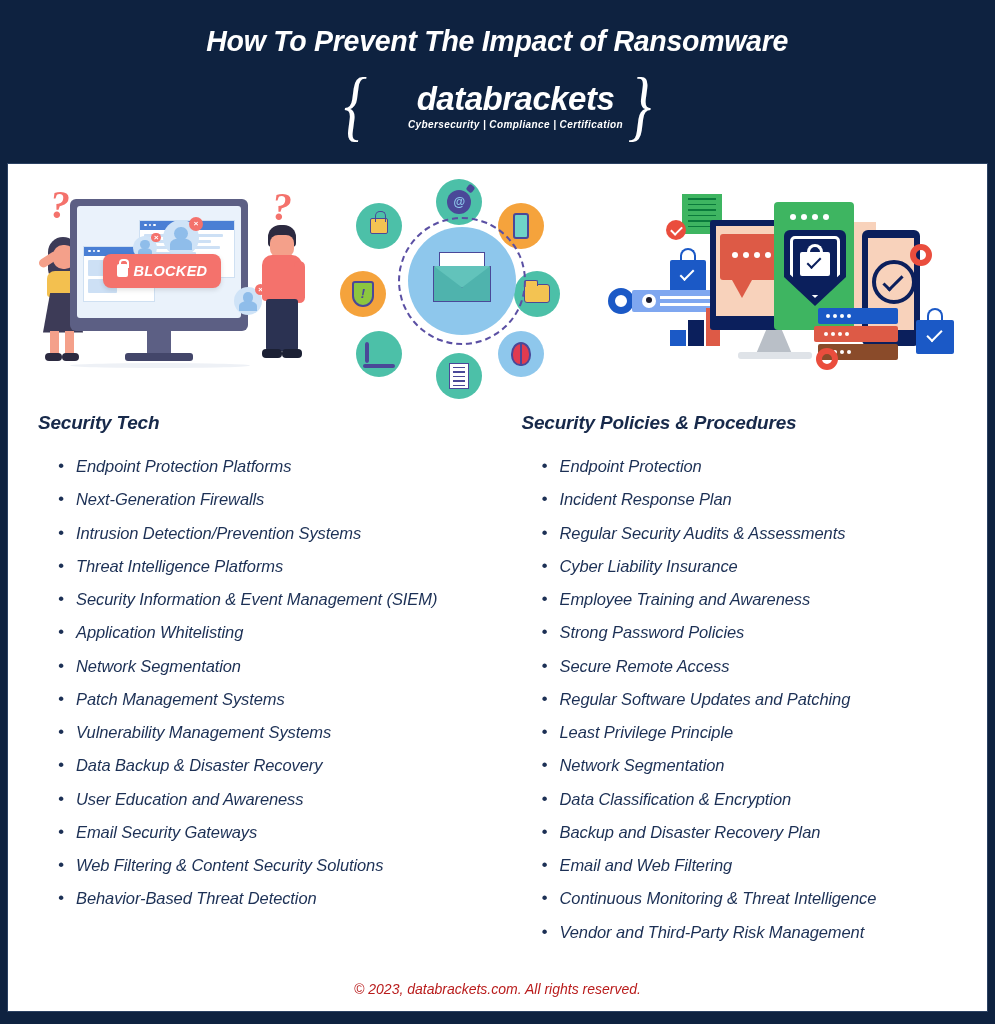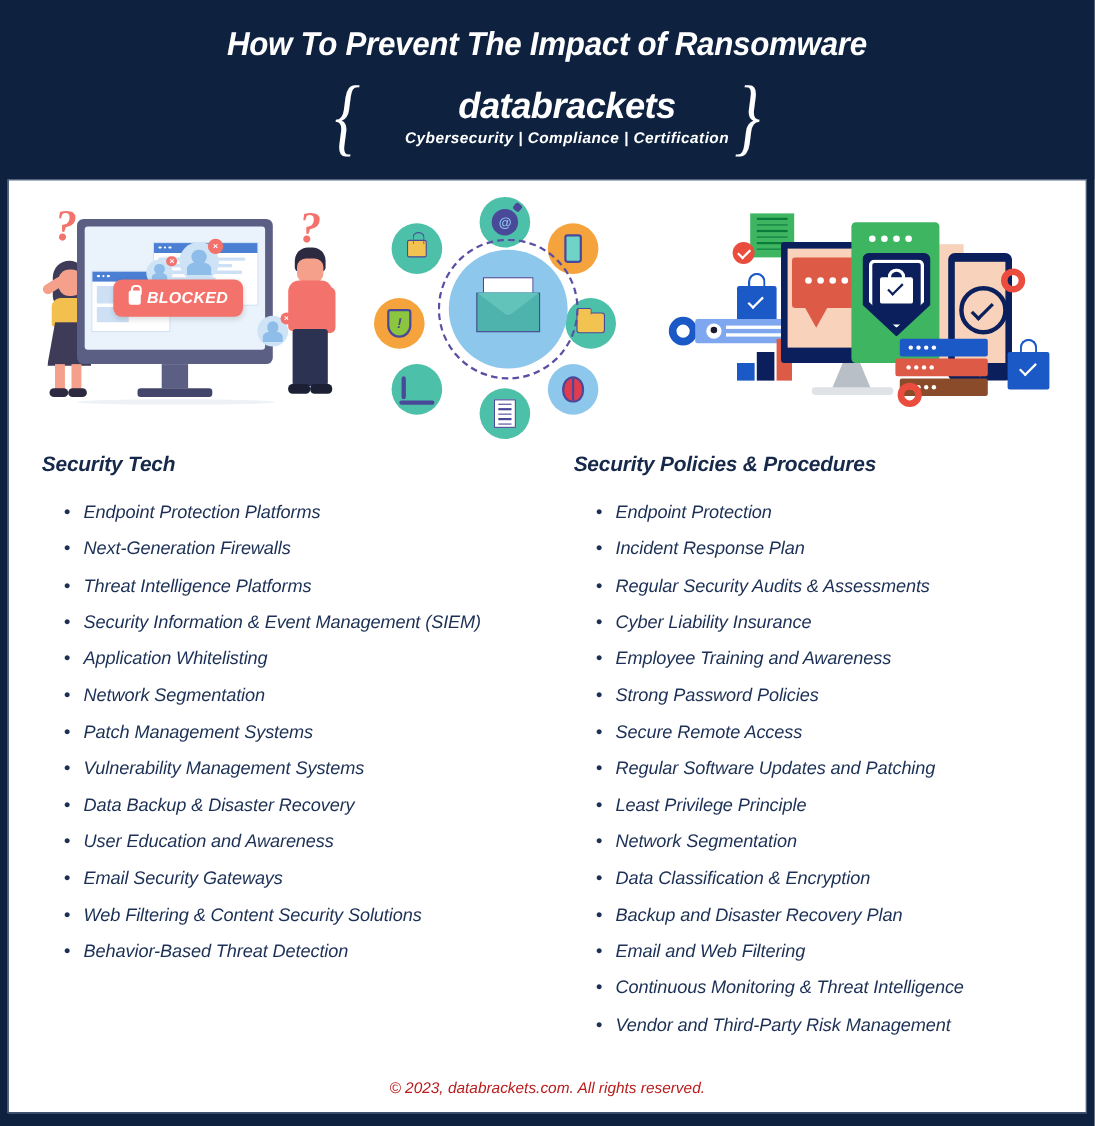--- a/index.html
+++ b/index.html
@@ -72,21 +72,21 @@
     color: #ffffff;
     font-size: 33px;
     font-weight: bold;
     letter-spacing: -0.5px;
     line-height: 1.05;
     font-family: "Liberation Sans", sans-serif;
   }
 
   .logo-tag {
     color: #ffffff;
-    font-size: 14px;
+    font-size: 10px;
     font-weight: bold;
     letter-spacing: 0.4px;
     margin-top: 3px;
     font-family: "Liberation Sans", sans-serif;
   }
 
   
   .card {
     flex: 1 1 auto;
     margin: 0 7px 12px 7px;
@@ -593,20 +593,21 @@
 
     </div>
 
     <div class="columns">
 
       <div class="column left">
         <div class="col-heading">Security Tech</div>
         <ul class="item-list">
           <li>Endpoint Protection Platforms</li>
           <li>Next-Generation Firewalls</li>
+          <li>Intrusion Detection/Prevention Systems</li>
           <li>Threat Intelligence Platforms</li>
           <li>Security Information &amp; Event Management (SIEM)</li>
           <li>Application Whitelisting</li>
           <li>Network Segmentation</li>
           <li>Patch Management Systems</li>
           <li>Vulnerability Management Systems</li>
           <li>Data Backup &amp; Disaster Recovery</li>
           <li>User Education and Awareness</li>
           <li>Email Security Gateways</li>
           <li>Web Filtering &amp; Content Security Solutions</li>

